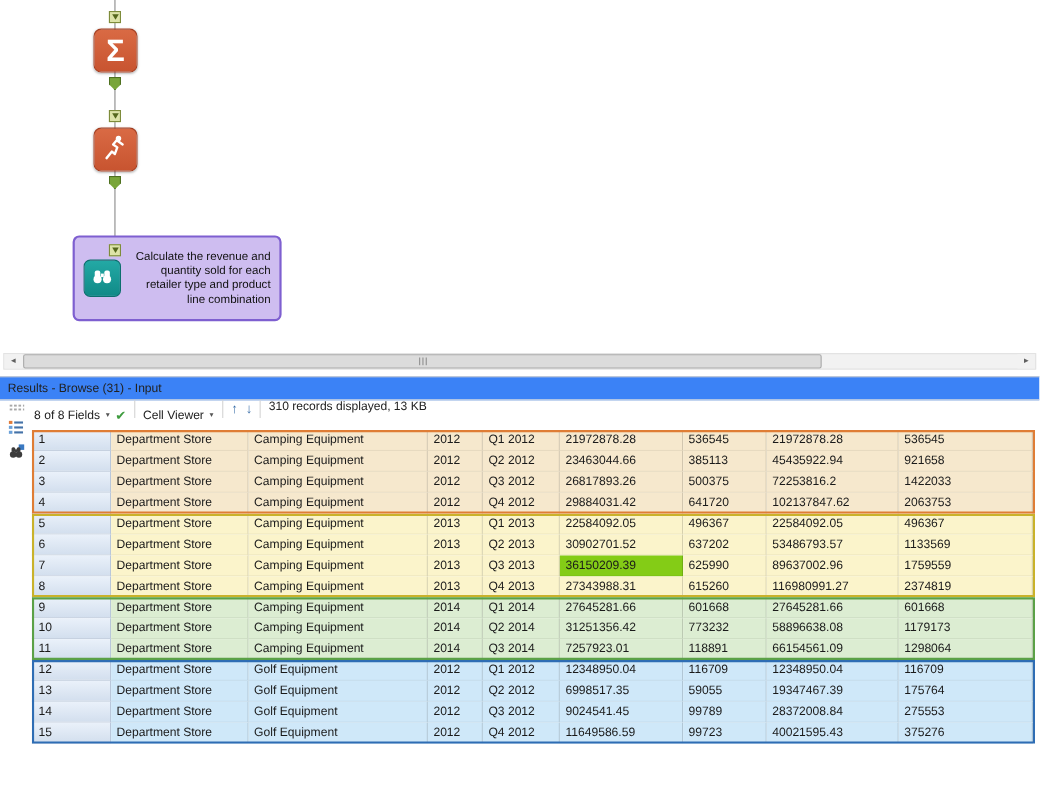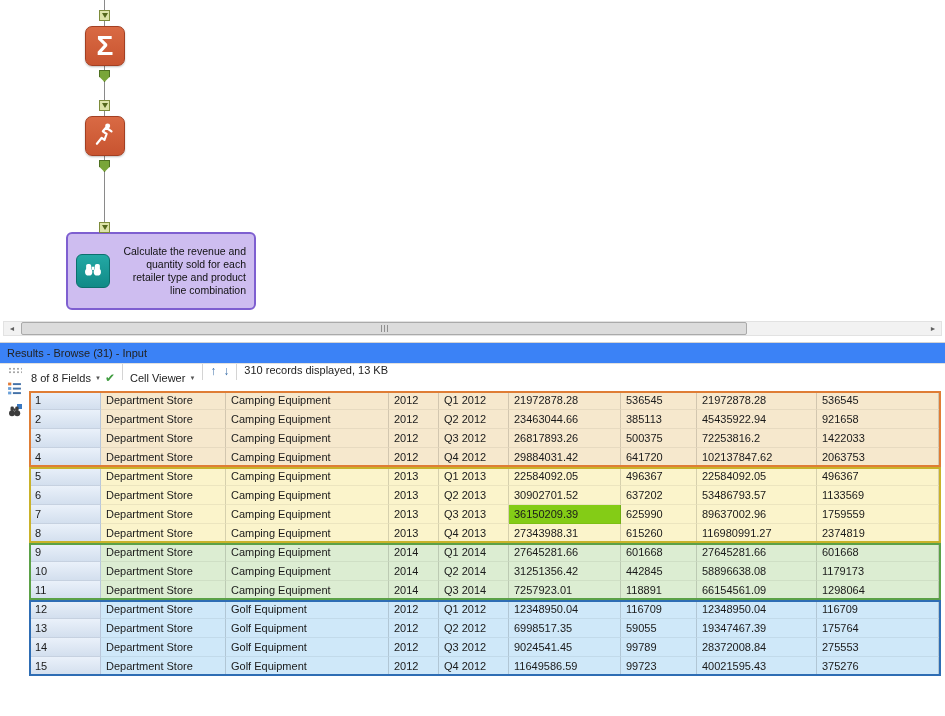--- a/index.html
+++ b/index.html
@@ -32,21 +32,21 @@
   #anchor-in-browse    { top:222px; }
   .anchor-out {
     position:absolute; left:99px; width:11px; height:12px;
     background:#79a539; border:1px solid #4e7020;
     clip-path:polygon(0 0,100% 0,100% 55%,50% 100%,0 55%); z-index:2;
   }
   #anchor-out-summarize { top:70px; }
   #anchor-out-running   { top:160px; }
 
   .browse-box {
-    position:absolute; left:66px; top:232px; width:190px; height:78px;
+    position:absolute; left:66px; top:214px; width:190px; height:78px;
     background:#cebdf0; border:2px solid #7e5fd0; border-radius:6px;
     display:flex; align-items:center; gap:7px; padding:6px 8px;
   }
   .browse-icon-box {
     width:34px; height:34px; border-radius:6px; flex:none;
     background:linear-gradient(#23a9a5,#118a87); border:1px solid #0c6f6d;
     display:flex; align-items:center; justify-content:center;
   }
   .browse-annotation { flex:1; font-size:10.5px; line-height:13px; text-align:right; color:#111; }
 
@@ -320,21 +320,21 @@
               <div class="dcell" style="background: rgb(220, 237, 210);">27645281.66</div>
               <div class="dcell" style="background: rgb(220, 237, 210);">601668</div>
             </div>
             <div class="trow" style="grid-template-columns: 72px 125px 163px 50px 70px 112px 76px 120px 122px;">
               <div class="rcell">10</div>
               <div class="dcell" style="background: rgb(220, 237, 210);">Department Store</div>
               <div class="dcell" style="background: rgb(220, 237, 210);">Camping Equipment</div>
               <div class="dcell" style="background: rgb(220, 237, 210);">2014</div>
               <div class="dcell" style="background: rgb(220, 237, 210);">Q2 2014</div>
               <div class="dcell" style="background: rgb(220, 237, 210);">31251356.42</div>
-              <div class="dcell" style="background: rgb(220, 237, 210);">442845</div>
+              <div class="dcell" style="background: rgb(220, 237, 210);">773232</div>
               <div class="dcell" style="background: rgb(220, 237, 210);">58896638.08</div>
               <div class="dcell" style="background: rgb(220, 237, 210);">1179173</div>
             </div>
             <div class="trow" style="grid-template-columns: 72px 125px 163px 50px 70px 112px 76px 120px 122px;">
               <div class="rcell">11</div>
               <div class="dcell" style="background: rgb(220, 237, 210);">Department Store</div>
               <div class="dcell" style="background: rgb(220, 237, 210);">Camping Equipment</div>
               <div class="dcell" style="background: rgb(220, 237, 210);">2014</div>
               <div class="dcell" style="background: rgb(220, 237, 210);">Q3 2014</div>
               <div class="dcell" style="background: rgb(220, 237, 210);">7257923.01</div>

